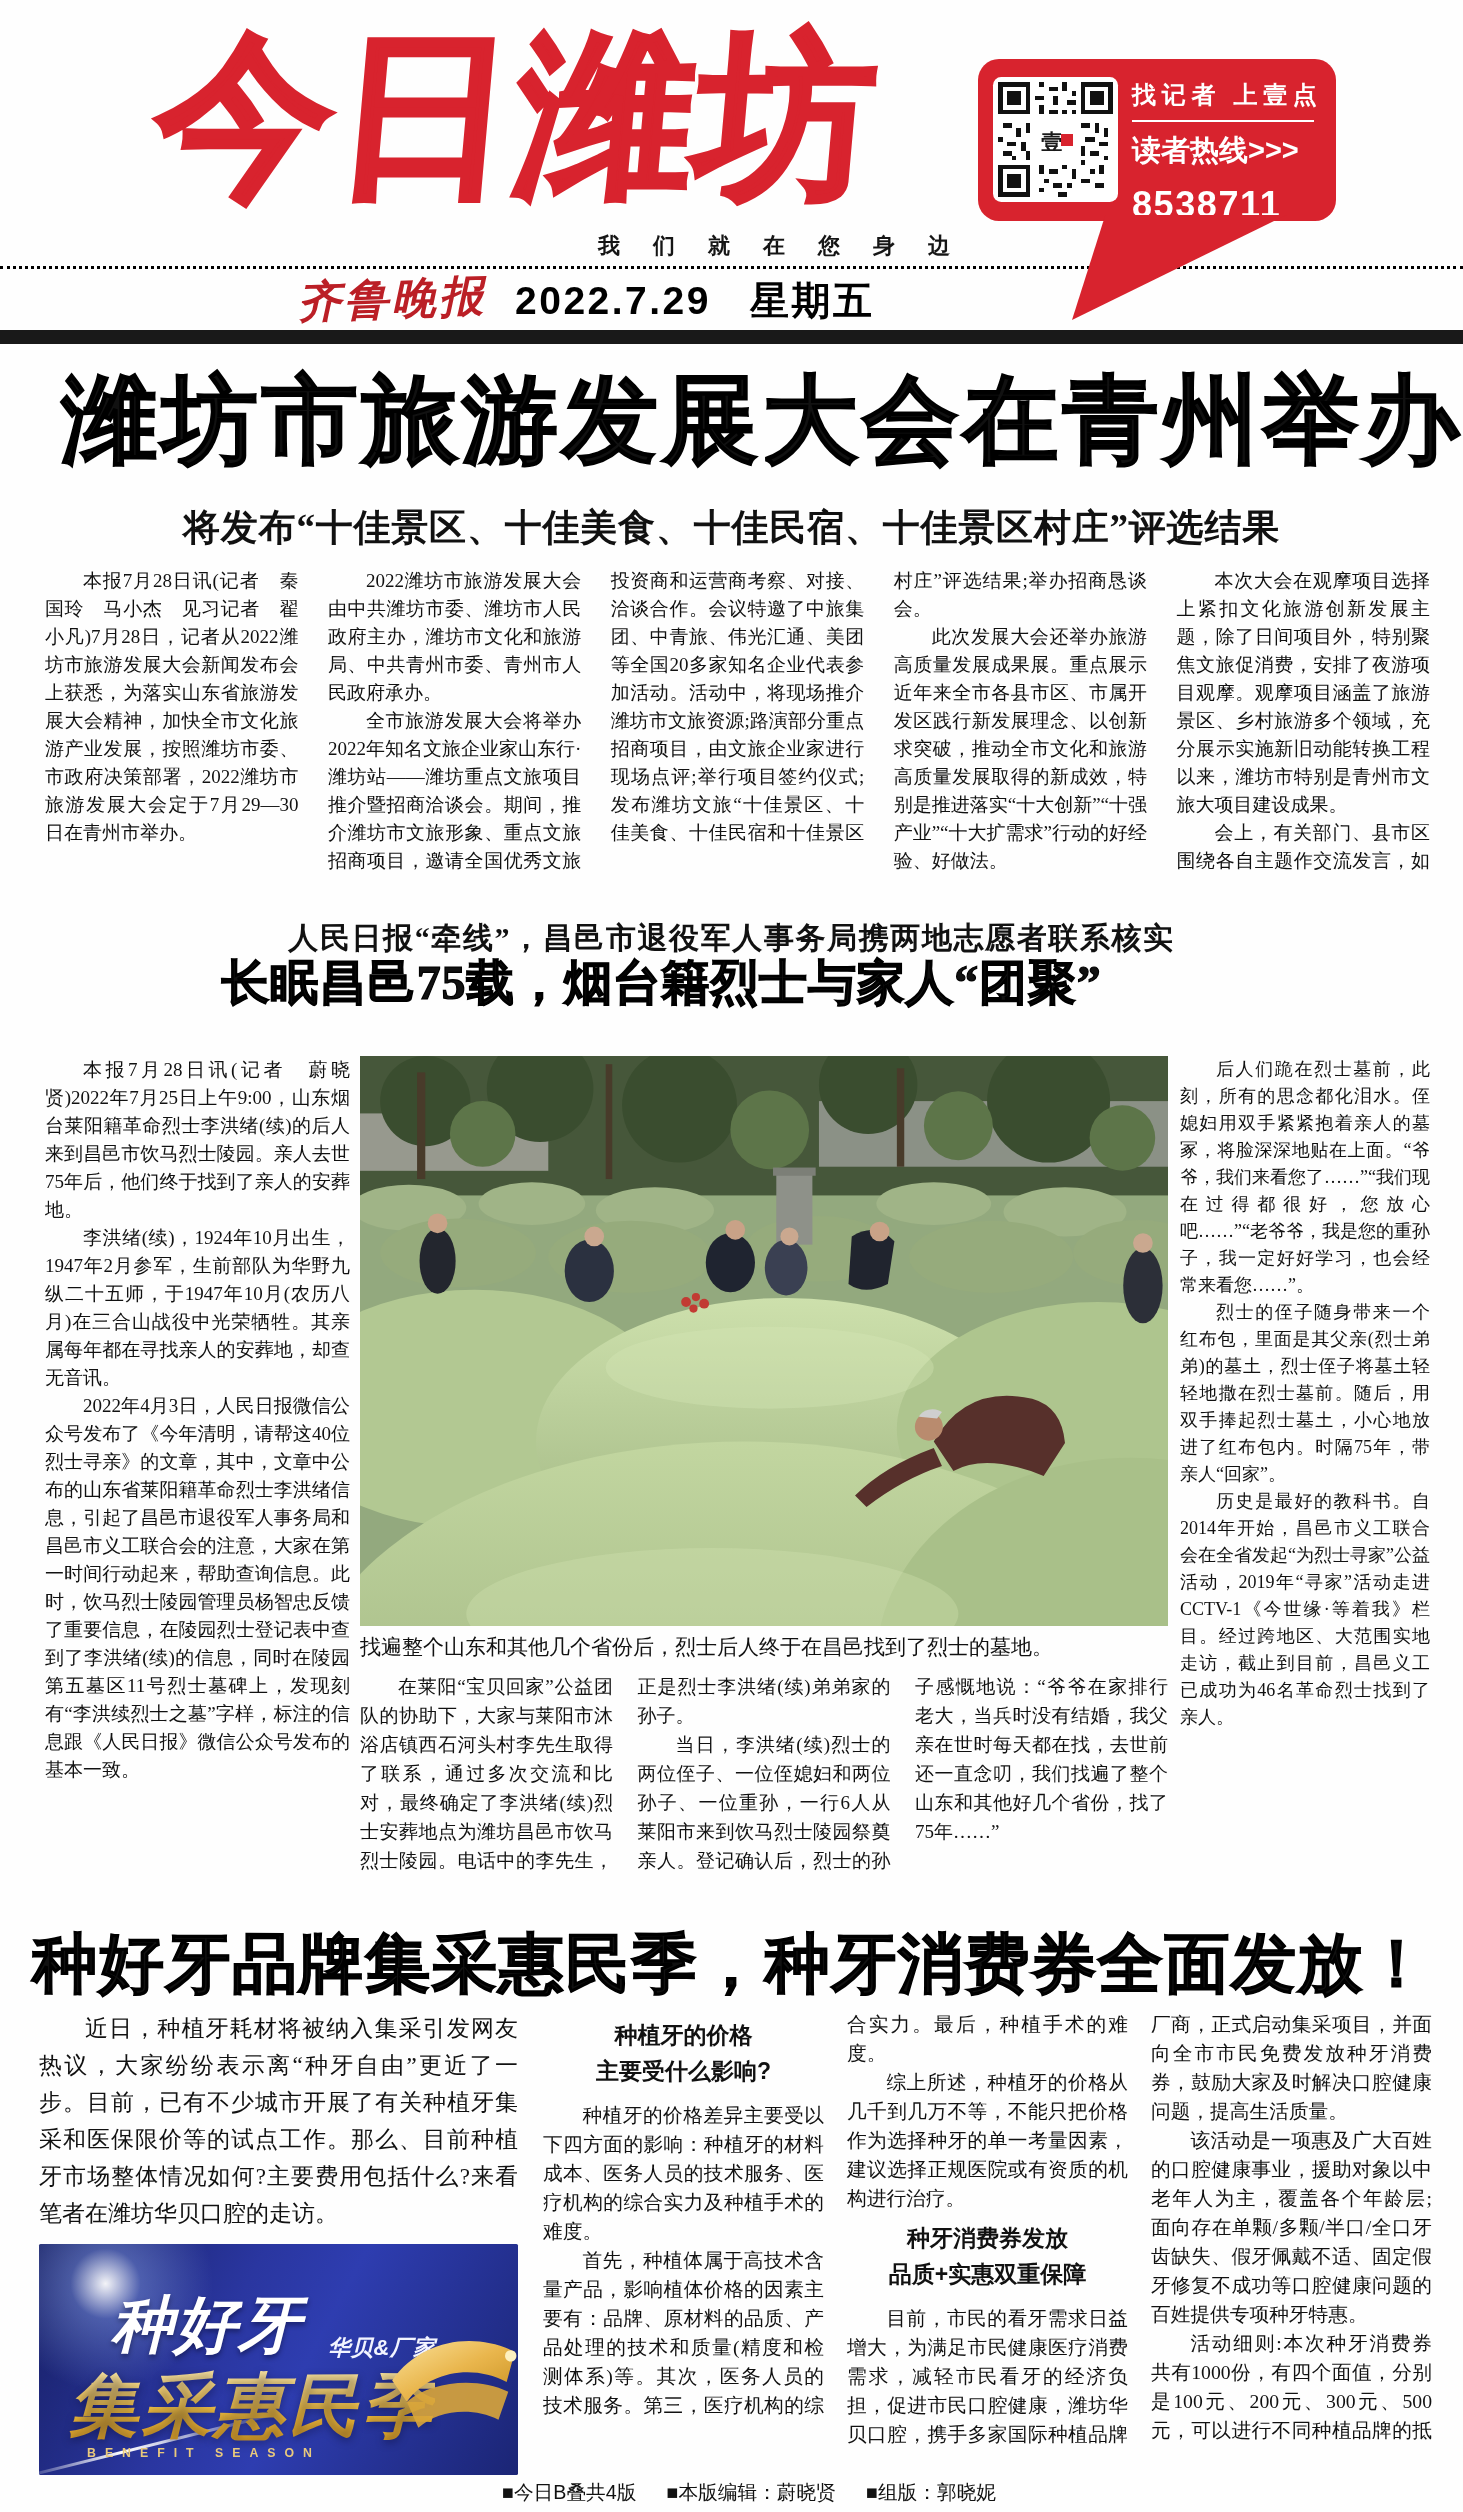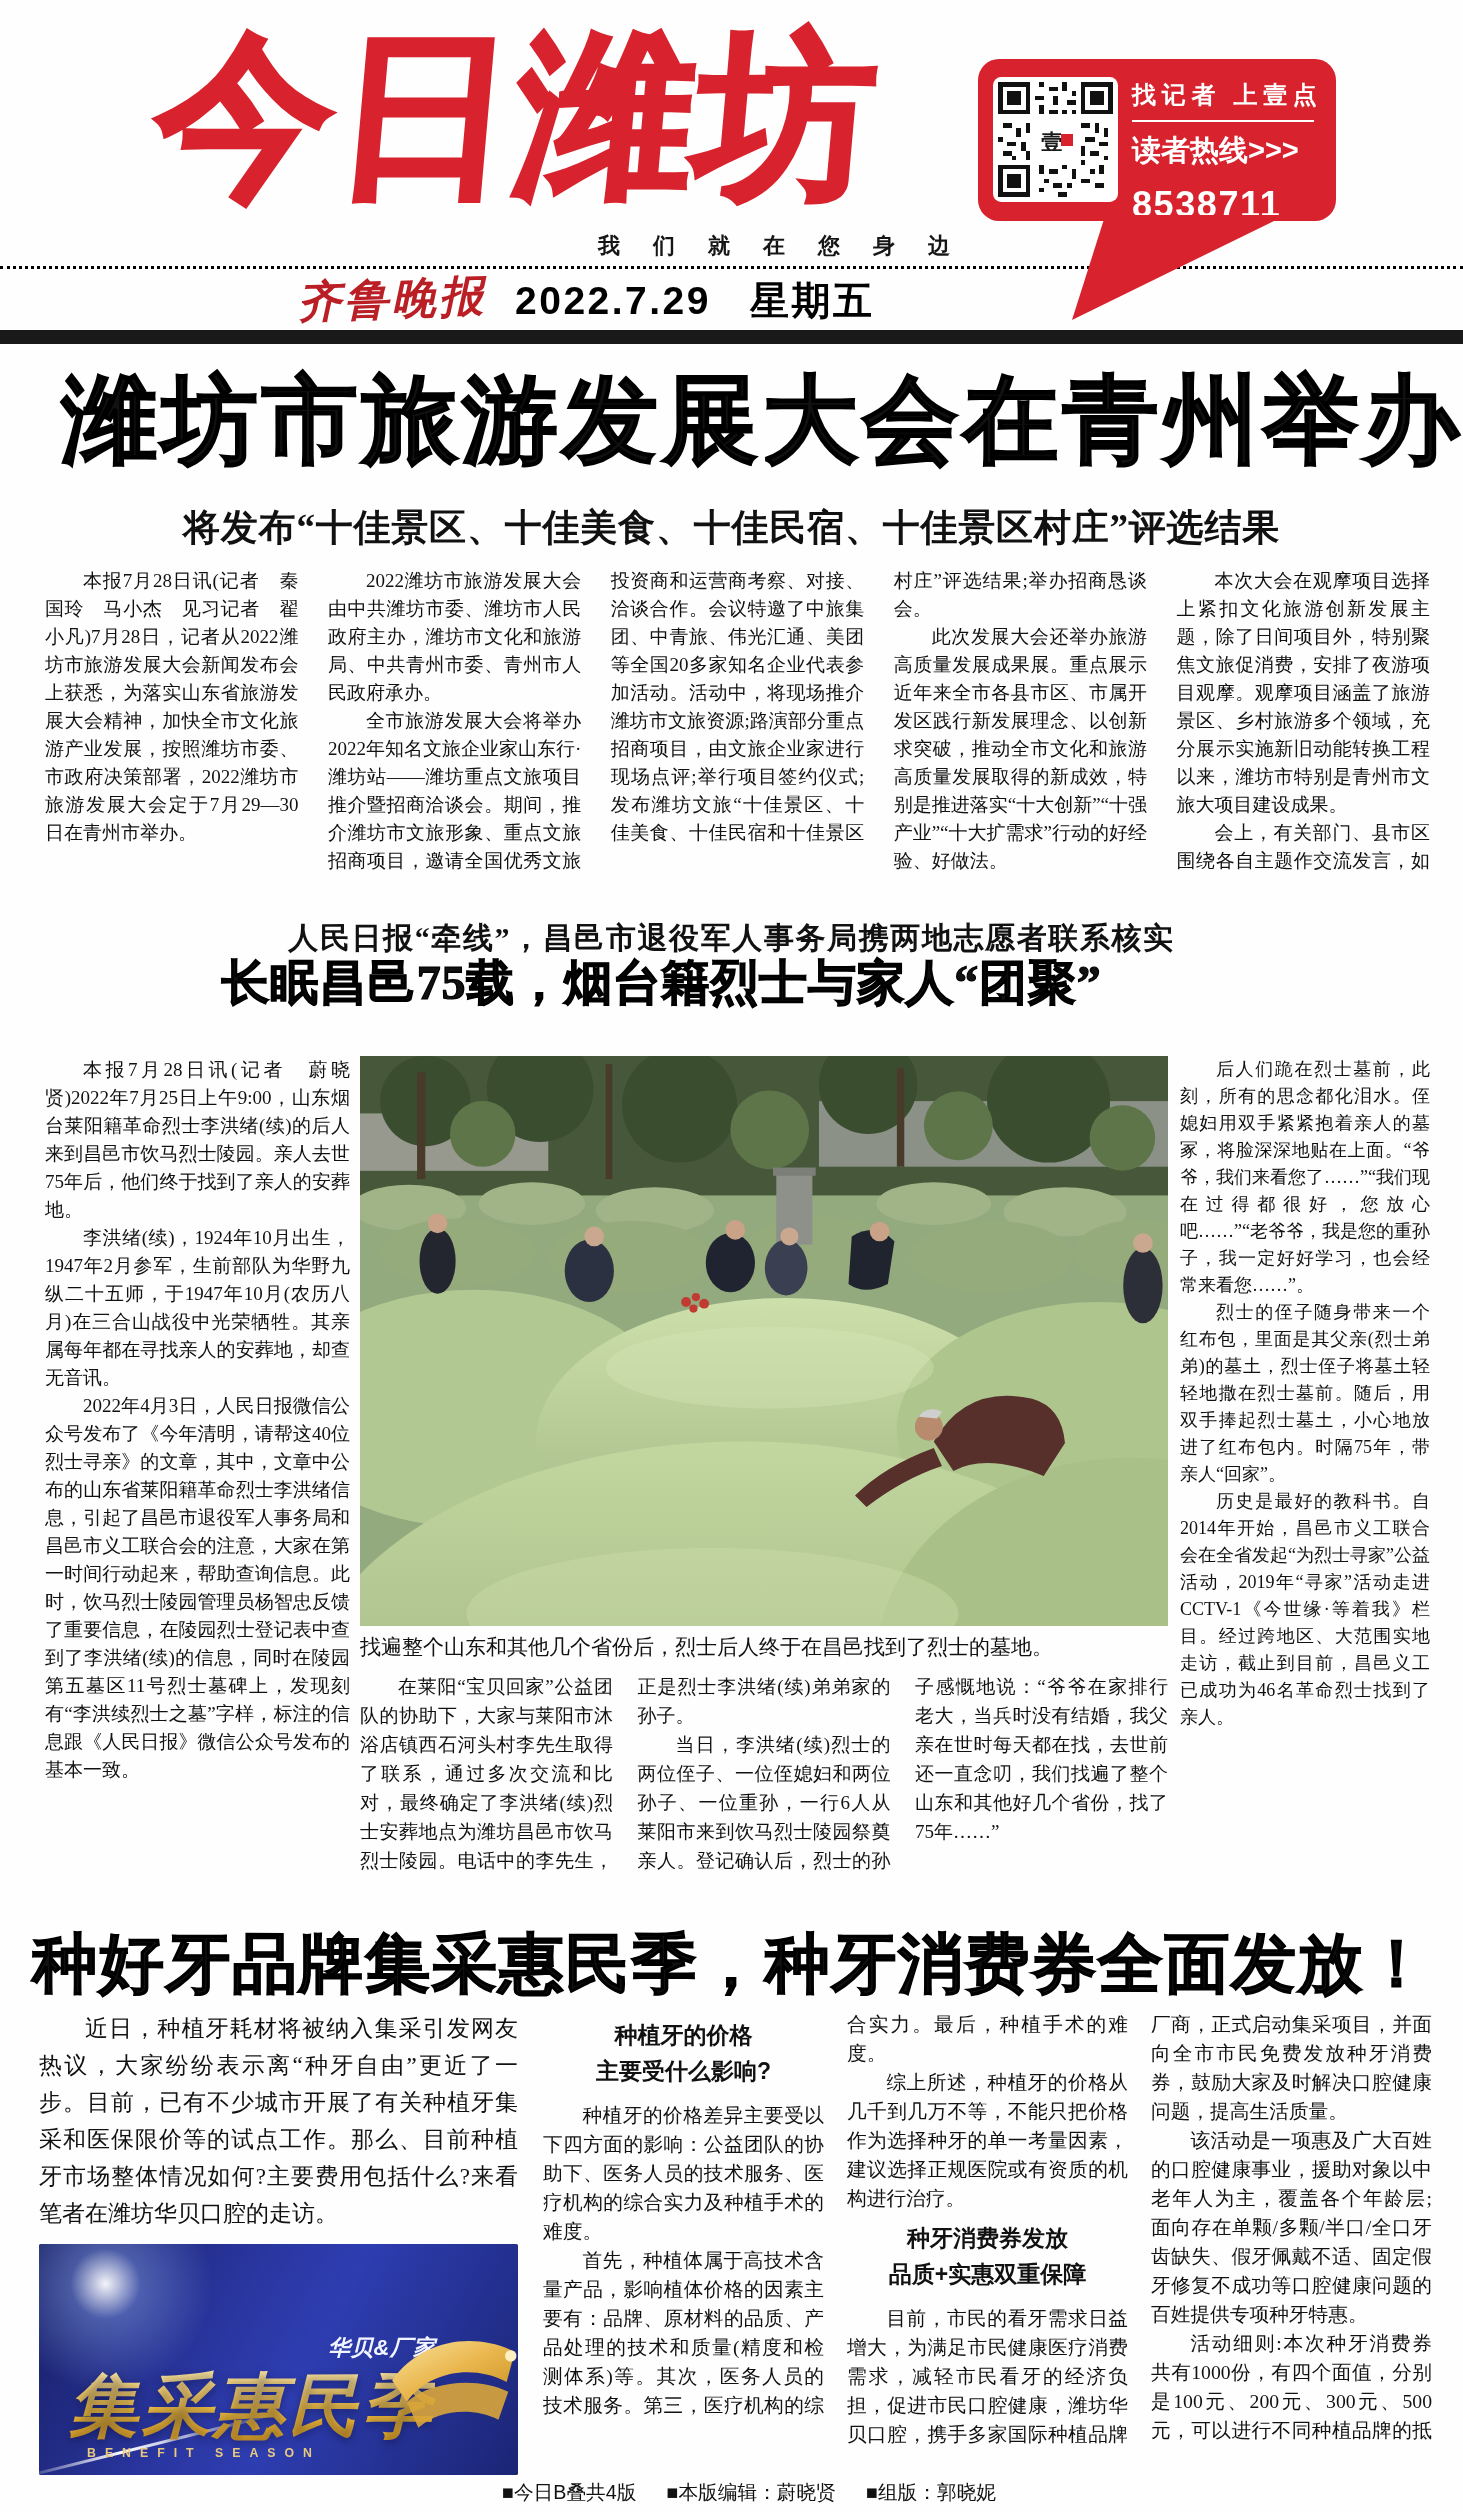--- a/index.html
+++ b/index.html
@@ -312,20 +312,21 @@
 
   <div class="a3-headline">种好牙品牌集采惠民季，种牙消费券全面发放！</div>
 
   <div class="a3-body">
     <div class="a3-col1">
       <p class="a3-intro">近日，种植牙耗材将被纳入集采引发网友热议，大家纷纷表示离“种牙自由”更近了一步。目前，已有不少城市开展了有关种植牙集采和医保限价等的试点工作。那么、目前种植牙市场整体情况如何?主要费用包括什么?来看笔者在潍坊华贝口腔的走访。</p>
 
       <div class="ad">
         <div class="ad-flare"></div>
         <div class="ad-line"></div>
+        <div class="ad-title">种好牙</div>
         <div class="ad-brand">华贝&amp;厂家</div>
         <div class="ad-main">集采惠民季</div>
         <div class="ad-sub">BENEFIT SEASON</div>
         <svg class="ad-ribbon" viewBox="0 0 170 150">
           <defs>
             <linearGradient id="gold" x1="0" y1="0" x2="1" y2="1">
               <stop offset="0" stop-color="#fbe29a"></stop>
                 <stop offset="0.5" stop-color="#e9b64d"></stop>
                 <stop offset="1" stop-color="#c9901f"></stop>
             </linearGradient>
@@ -335,21 +336,21 @@
           <circle cx="155" cy="40" r="7" fill="#fdf0c0"></circle>
         </svg>
       </div>
     </div>
 
     <div class="a3-rest">
       <div class="sec-title">
         <span>种植牙的价格</span>
         <span class="t2">主要受什么影响?</span>
       </div>
-      <p class="np">种植牙的价格差异主要受以下四方面的影响：公益团队的协助下、医务人员的技术服务、医疗机构的综合实力及种植手术的难度。</p>
+      <p class="np">种植牙的价格差异主要受以下四方面的影响：种植牙的材料成本、医务人员的技术服务、医疗机构的综合实力及种植手术的难度。</p>
       <p class="np">首先，种植体属于高技术含量产品，影响植体价格的因素主要有：品牌、原材料的品质、产品处理的技术和质量(精度和检测体系)等。其次，医务人员的技术服务。第三，医疗机构的综合实力。最后，种植手术的难度。</p>
       <p class="np">综上所述，种植牙的价格从几千到几万不等，不能只把价格作为选择种牙的单一考量因素，建议选择正规医院或有资质的机构进行治疗。</p>
 
       <div class="sec-title">
         <span>种牙消费券发放</span>
         <span class="t2">品质+实惠双重保障</span>
       </div>
       <p class="np">目前，市民的看牙需求日益增大，为满足市民健康医疗消费需求，减轻市民看牙的经济负担，促进市民口腔健康，潍坊华贝口腔，携手多家国际种植品牌厂商，正式启动集采项目，并面向全市市民免费发放种牙消费券，鼓励大家及时解决口腔健康问题，提高生活质量。</p>
       <p class="np">该活动是一项惠及广大百姓的口腔健康事业，援助对象以中老年人为主，覆盖各个年龄层;面向存在单颗/多颗/半口/全口牙齿缺失、假牙佩戴不适、固定假牙修复不成功等口腔健康问题的百姓提供专项种牙特惠。</p>
       <p class="np">活动细则:本次种牙消费券共有1000份，有四个面值，分别是100元、200元、300元、500元，可以进行不同种植品牌的抵用，而且是院内特惠活动价格之后还可使用消费券，实实在在为市民节省种牙费用。</p>

